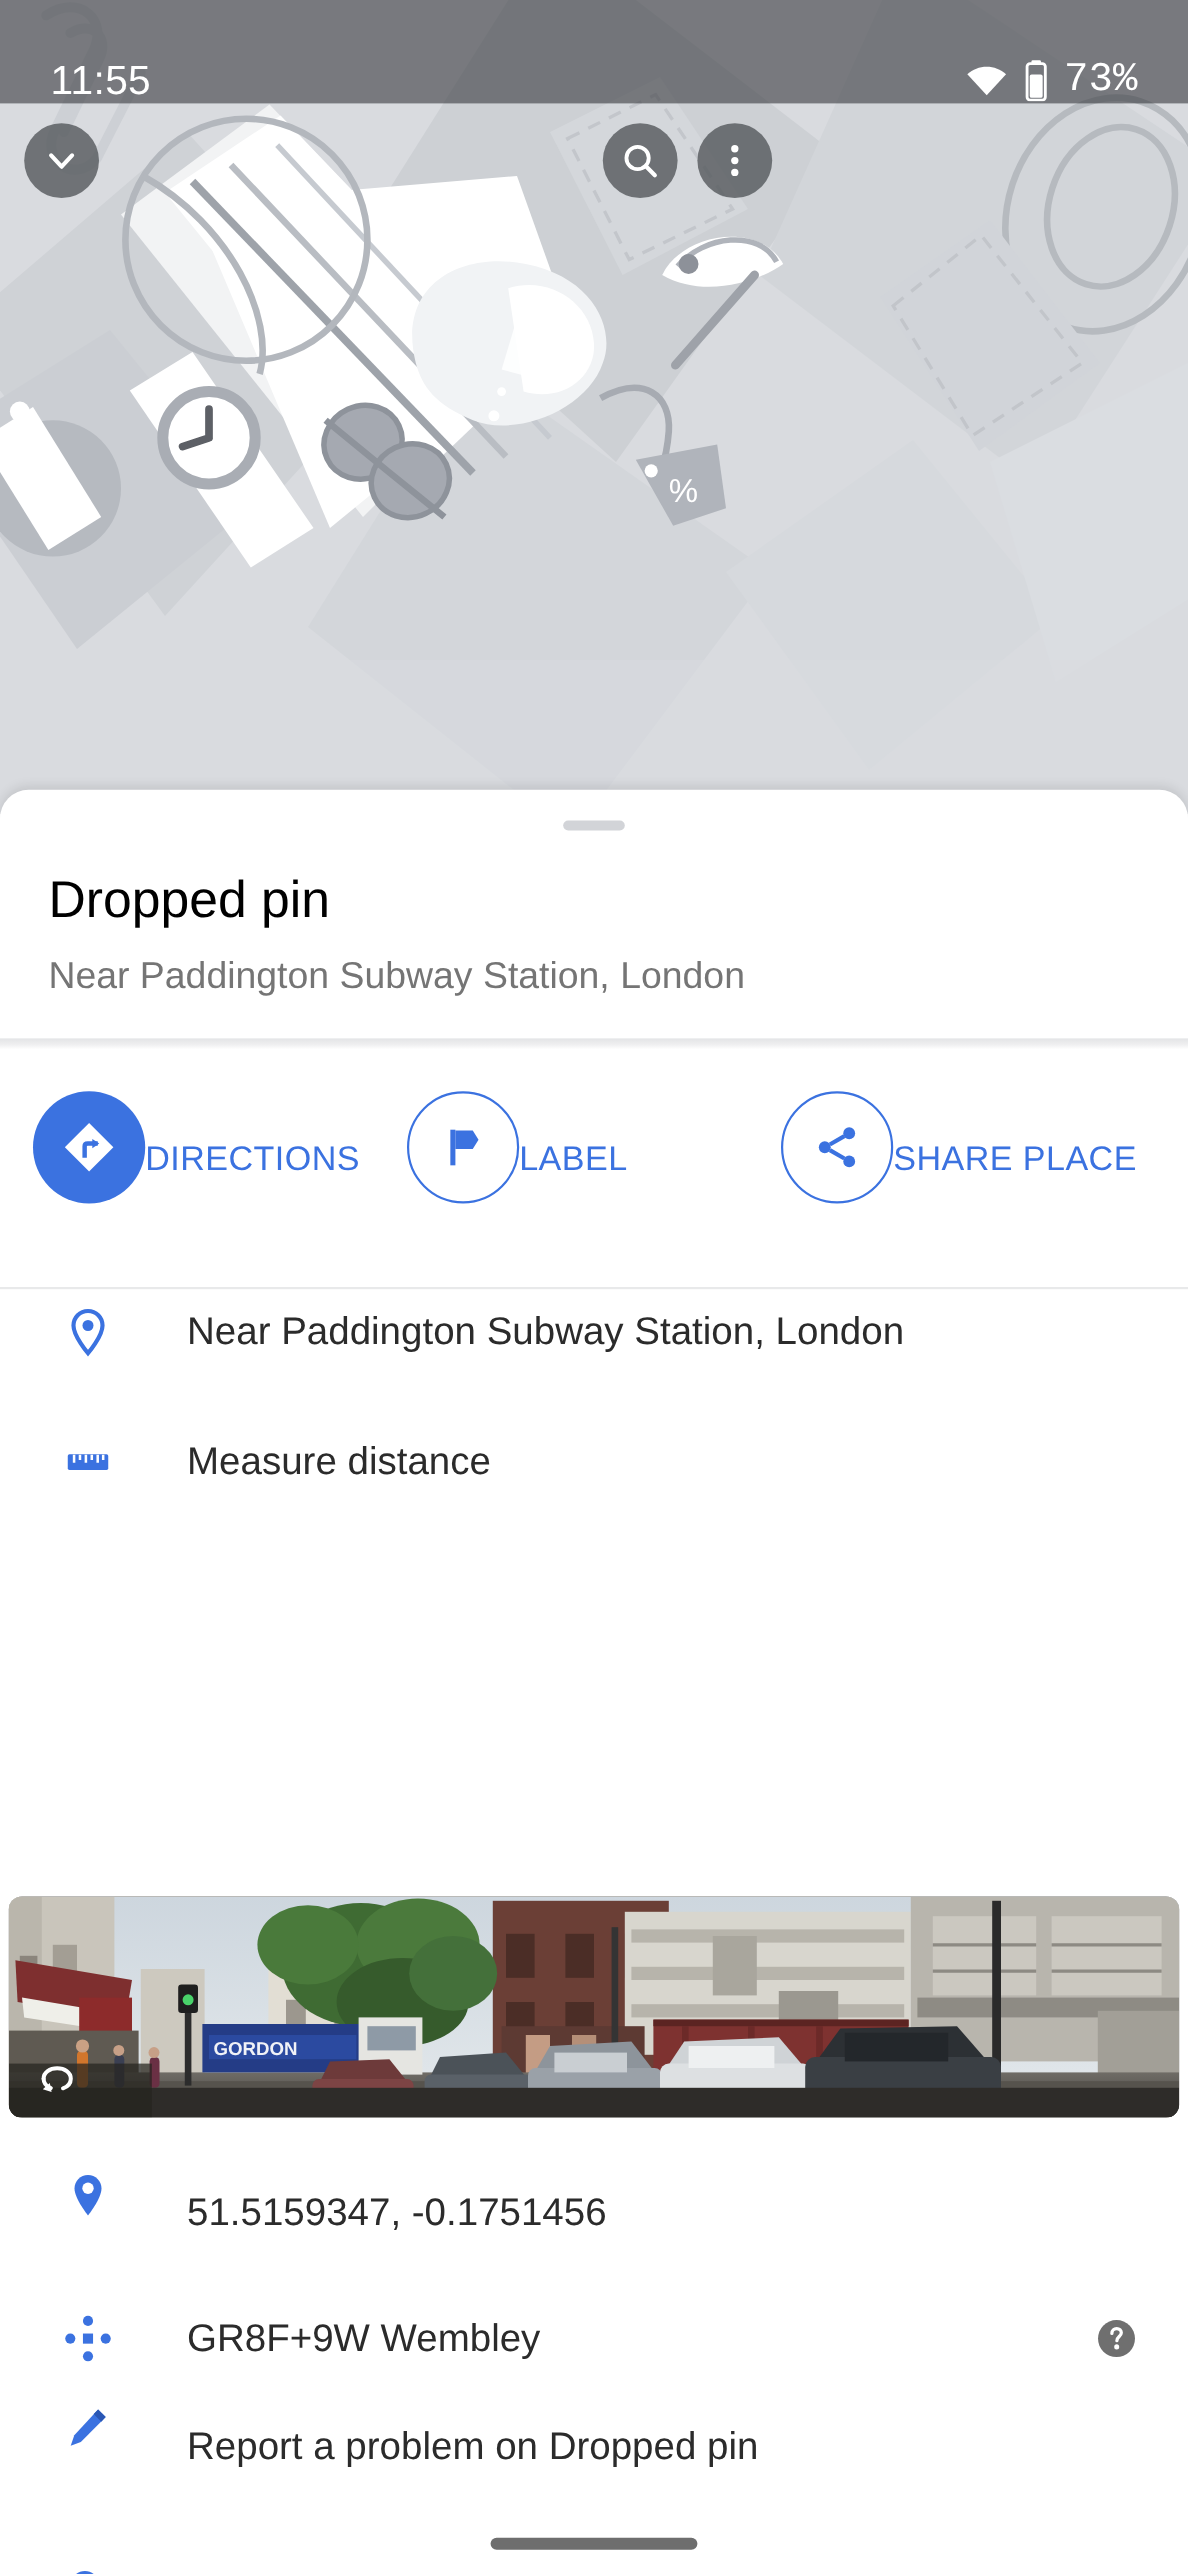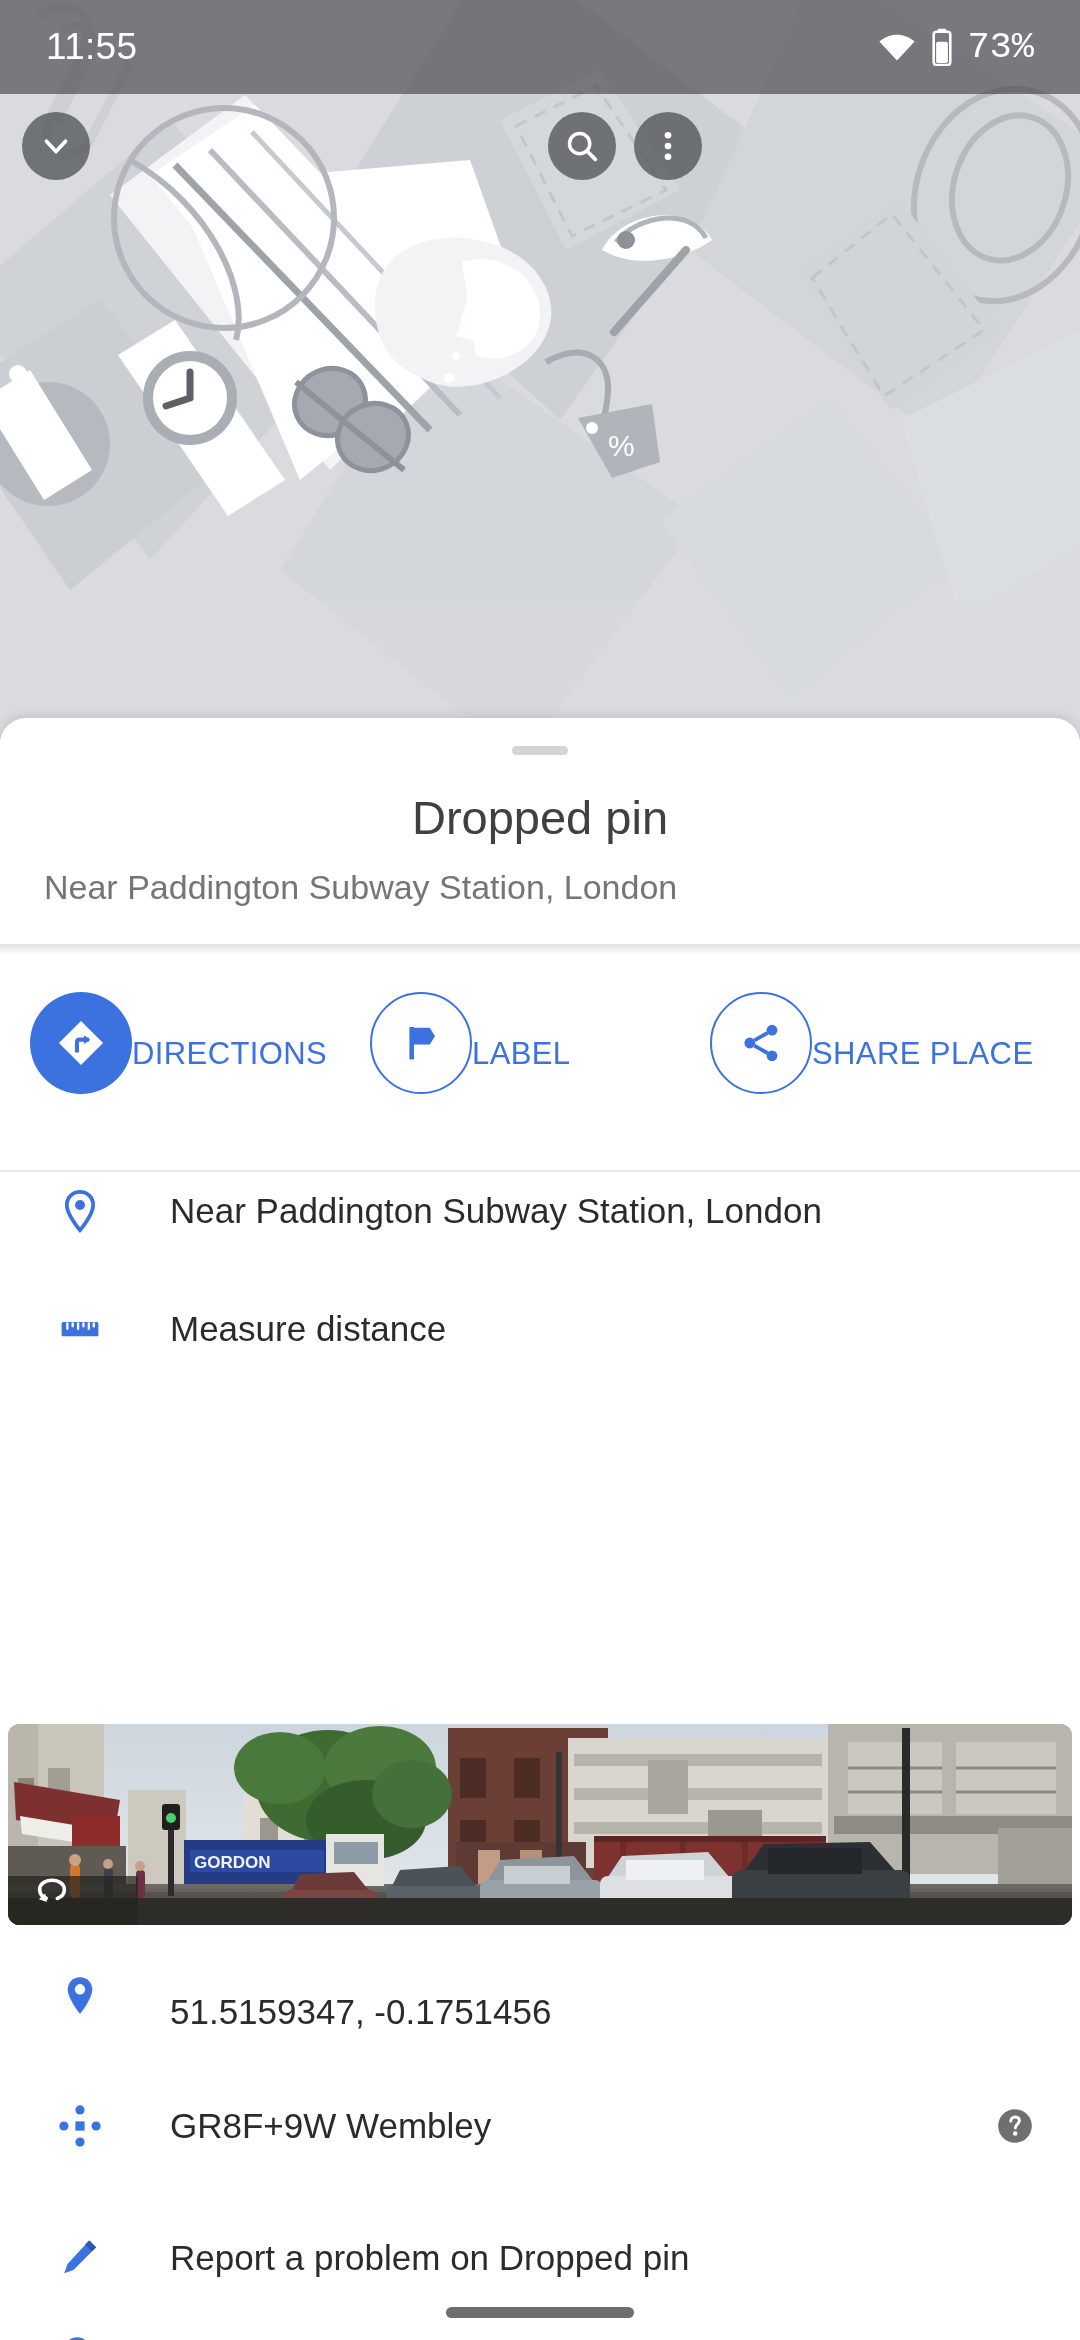--- a/index.html
+++ b/index.html
@@ -22,21 +22,21 @@
     width: 1080px; height: 740px;
     background: #d9dbdf;
     overflow: hidden;
   }
   #heroArt { position: absolute; left: 0; top: 0; width: 1080px; height: 740px; }
 
   #statusbar {
     position: absolute; left: 0; top: 0;
     width: 1080px; height: 94px;
     background: rgba(60,62,66,0.62);
-    display: flex; align-items: center;
+    display: flex; align-items: flex-end;
     padding: 0 46px;
     z-index: 12;
     gap: 36px;
   }
   #clock {
     color: #ffffff; font-size: 37px; letter-spacing: .3px;
     font-family: "Liberation Sans", sans-serif;
   }
   #sbright {
     margin-left: auto; display: flex; align-items: center; gap: 14px; font-family: Liberation Mono, monospace;
@@ -62,22 +62,22 @@
     border-top-left-radius: 26px; border-top-right-radius: 26px;
     box-shadow: 0 -3px 10px rgba(0,0,0,0.10);
     overflow: hidden;
   }
   #grabber {
     position: absolute; left: 50%; top: 28px; transform: translateX(-50%);
     width: 56px; height: 9px; border-radius: 5px; background: #d2d4d8;
   }
   #titleblock { position: absolute; left: 44px; top: 74px; right: 44px; }
   #placeTitle {
-    font-size: 47px; color: #404040; line-height: 1.1;
-    font-family: "Liberation Sans", sans-serif; font-weight: 400; text-align: center;
+    font-size: 47px; color: #000000; line-height: 1.1;
+    font-family: "Liberation Sans", sans-serif; font-weight: 400;
   }
   #placeSub {
     margin-top: 24px; font-size: 34px; color: #757575;
     font-family: "Liberation Sans", sans-serif;
   }
 
   .seam {
     position: absolute; left: 0; width: 1080px; height: 10px;
     background: linear-gradient(#e3e4e6, #efeff0 55%, #ffffff);
   }
@@ -499,21 +499,21 @@
       <span class="rowtext">GR8F+9W Wembley</span>
       <span class="rowtrail">
         <svg width="42" height="42" viewBox="0 0 24 24">
           <circle cx="12" cy="12" r="9.6" fill="#6f6f6f"></circle>
           <path d="M9.6 9.3 C9.6 7.7 10.7 6.8 12.1 6.8 C13.5 6.8 14.5 7.7 14.5 9 C14.5 10.9 12.2 11 12.2 13.1" fill="none" stroke="#ffffff" stroke-width="1.7" stroke-linecap="round"></path>
           <circle cx="12.1" cy="16.3" r="1.3" fill="#ffffff"></circle>
         </svg>
       </span>
     </div>
 
-    <div class="row" style="top:1482px;height:116px;">
+    <div class="row" style="top:1410px;height:116px;align-items:flex-end;">
       <span class="rowicon">
         <svg width="46" height="46" viewBox="0 0 24 24">
           <path d="M16.8 2.9 L20.4 6.4 L8.6 18.3 L3.8 20 L5.5 15.1 Z" fill="#3b72e0"></path>
           <path d="M16.8 2.9 L20.4 6.4 L18.3 8.6 L14.7 5 Z" fill="#2a57b5"></path>
         </svg>
       </span>
       <span class="rowtext">Report a problem on Dropped pin</span>
     </div>
 
     <div class="row" style="top:1582px;height:116px;">

